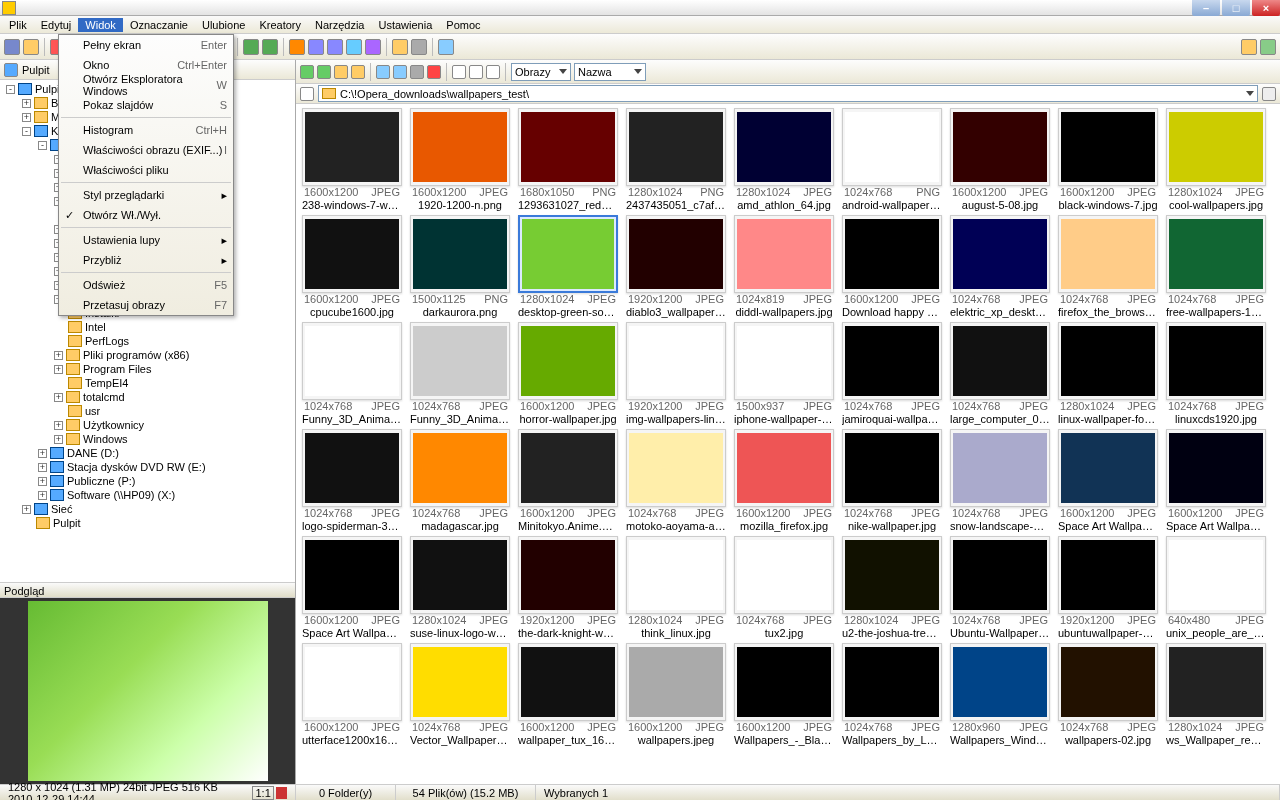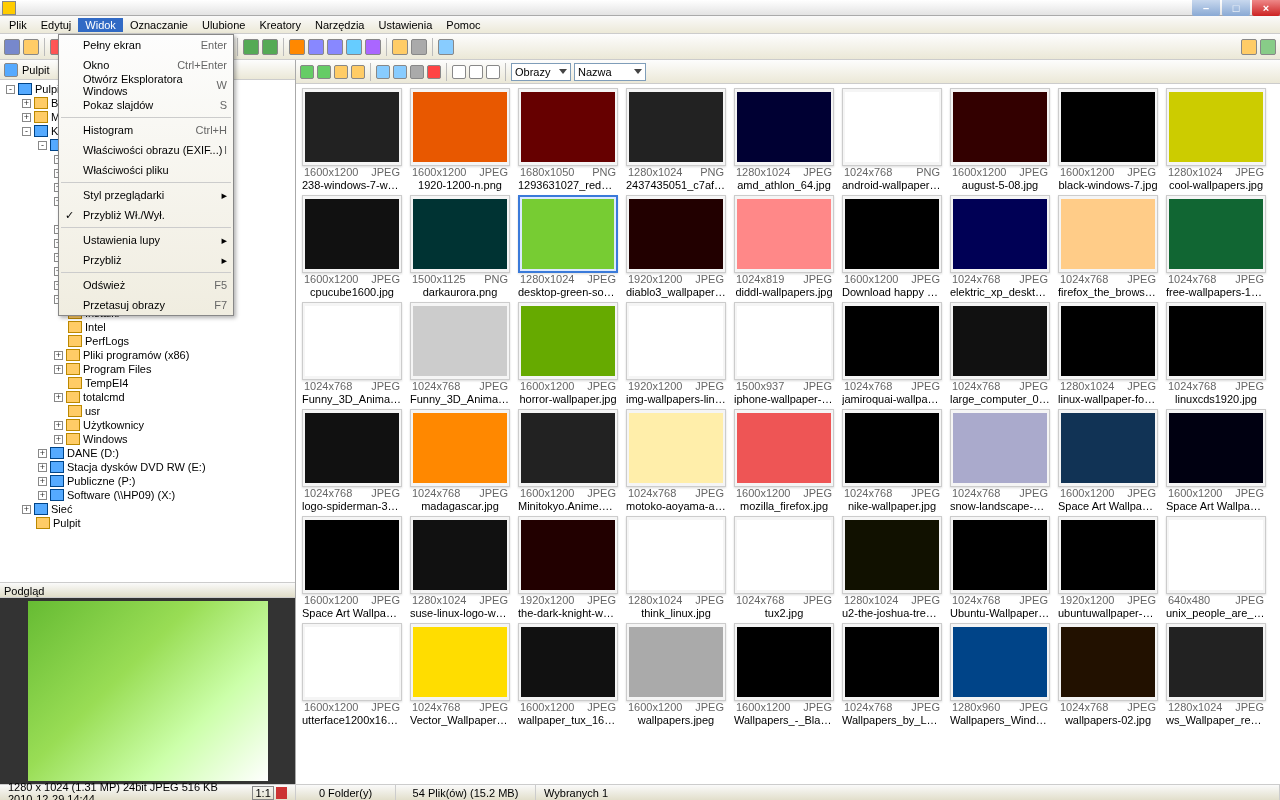--- a/index.html
+++ b/index.html
@@ -305,20 +305,29 @@
       <div class="sep"></div>
       <div class="combo" style="width:60px">
           <span>Obrazy</span>
           <span class="tri" style="margin-left:auto"></span>
         </div>
       <div class="combo" style="width:72px">
           <span>Nazwa</span>
           <span class="tri" style="margin-left:auto"></span>
         </div>
     </div>
+    <div class="addr">
+      <div class="rtico" style="background:#fff"></div>
+      <div class="addrbox">
+        <span class="tinico"></span>
+        <span>C:\!Opera_downloads\wallpapers_test\</span>
+        <span class="tri" style="margin-left:auto"></span>
+      </div>
+      <div class="rtico" style="background:#eee"></div>
+    </div>
     <div class="thumbs" id="thumbs">
         <div class="thumb">
           <div class="tframe">
             <div class="timg" style="background:#222"></div>
           </div>
           <div class="tinfo">
             <span>1600x1200</span>
             <span>JPEG</span>
           </div>
           <div class="tname">238-windows-7-wall...</div>
@@ -897,21 +906,21 @@
     <div class="mi">
       <span>Właściwości pliku</span>
     </div>
     <div class="msep"></div>
     <div class="mi">
       <span>Styl przeglądarki</span>
       <span class="arr">▸</span>
     </div>
     <div class="mi">
       <span class="chk">✓</span>
-      <span>Przybliż Wł./Wył.</span>
+      <span>Otwórz Wł./Wył.</span>
     </div>
     <div class="msep"></div>
     <div class="mi">
       <span>Ustawienia lupy</span>
       <span class="arr">▸</span>
     </div>
     <div class="mi">
       <span>Przybliż</span>
       <span class="arr">▸</span>
     </div>

